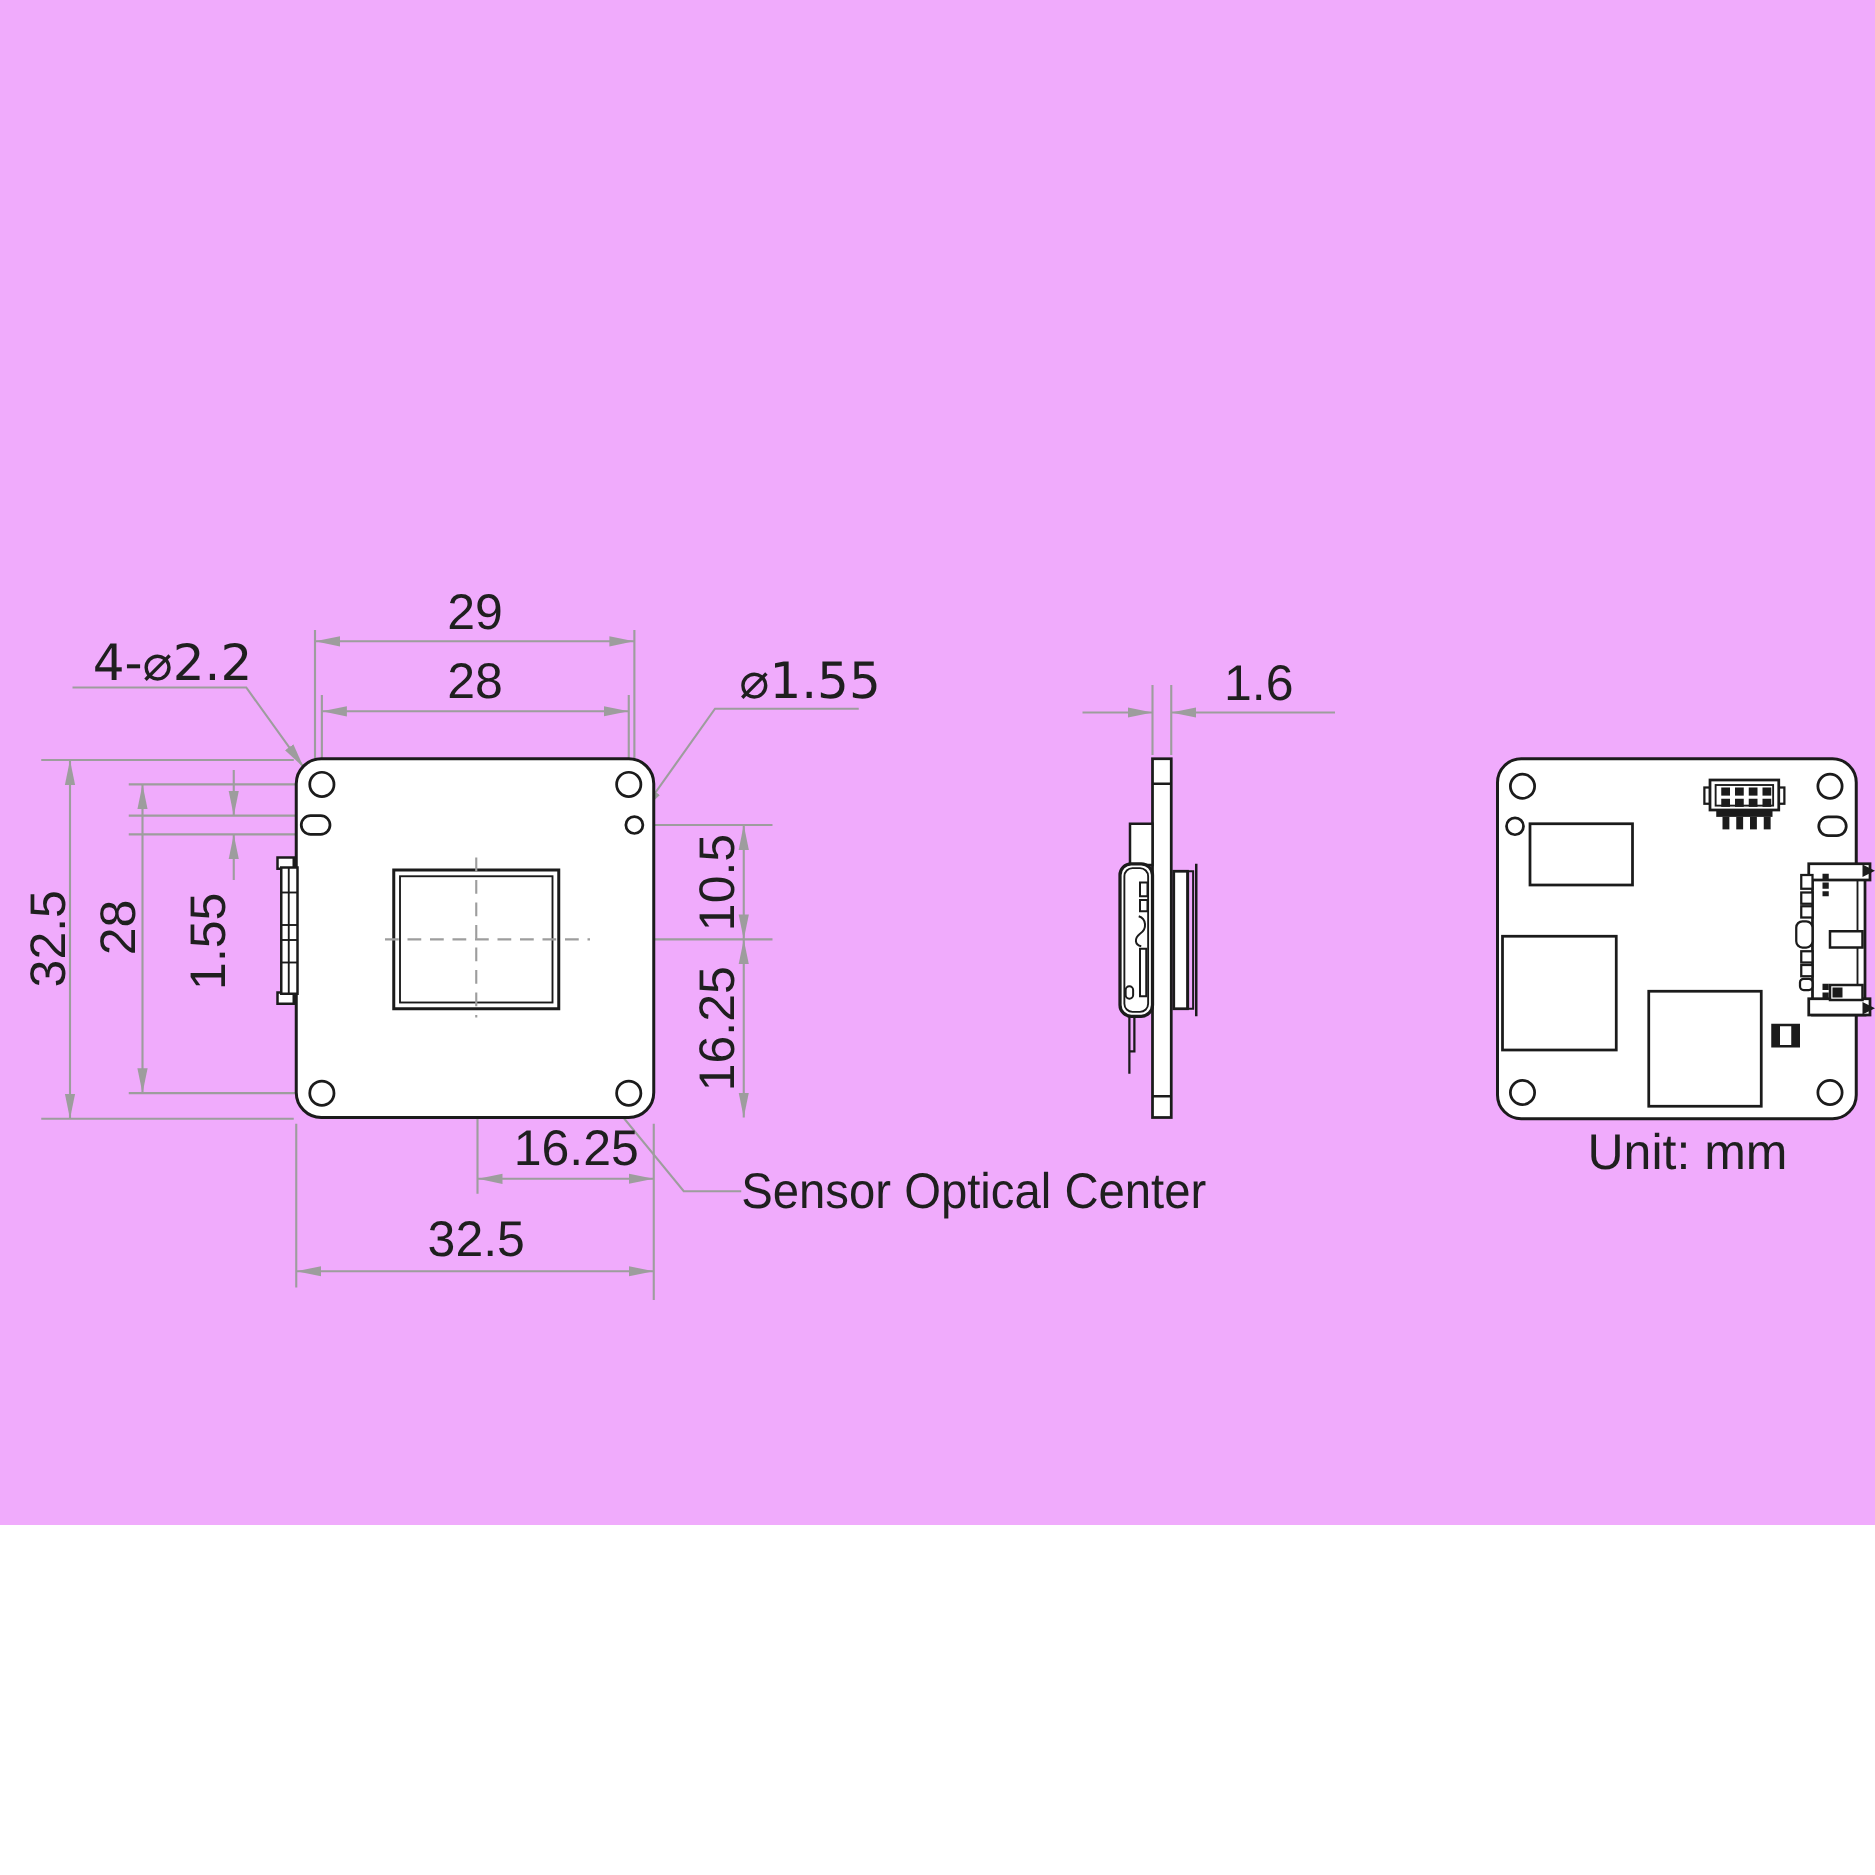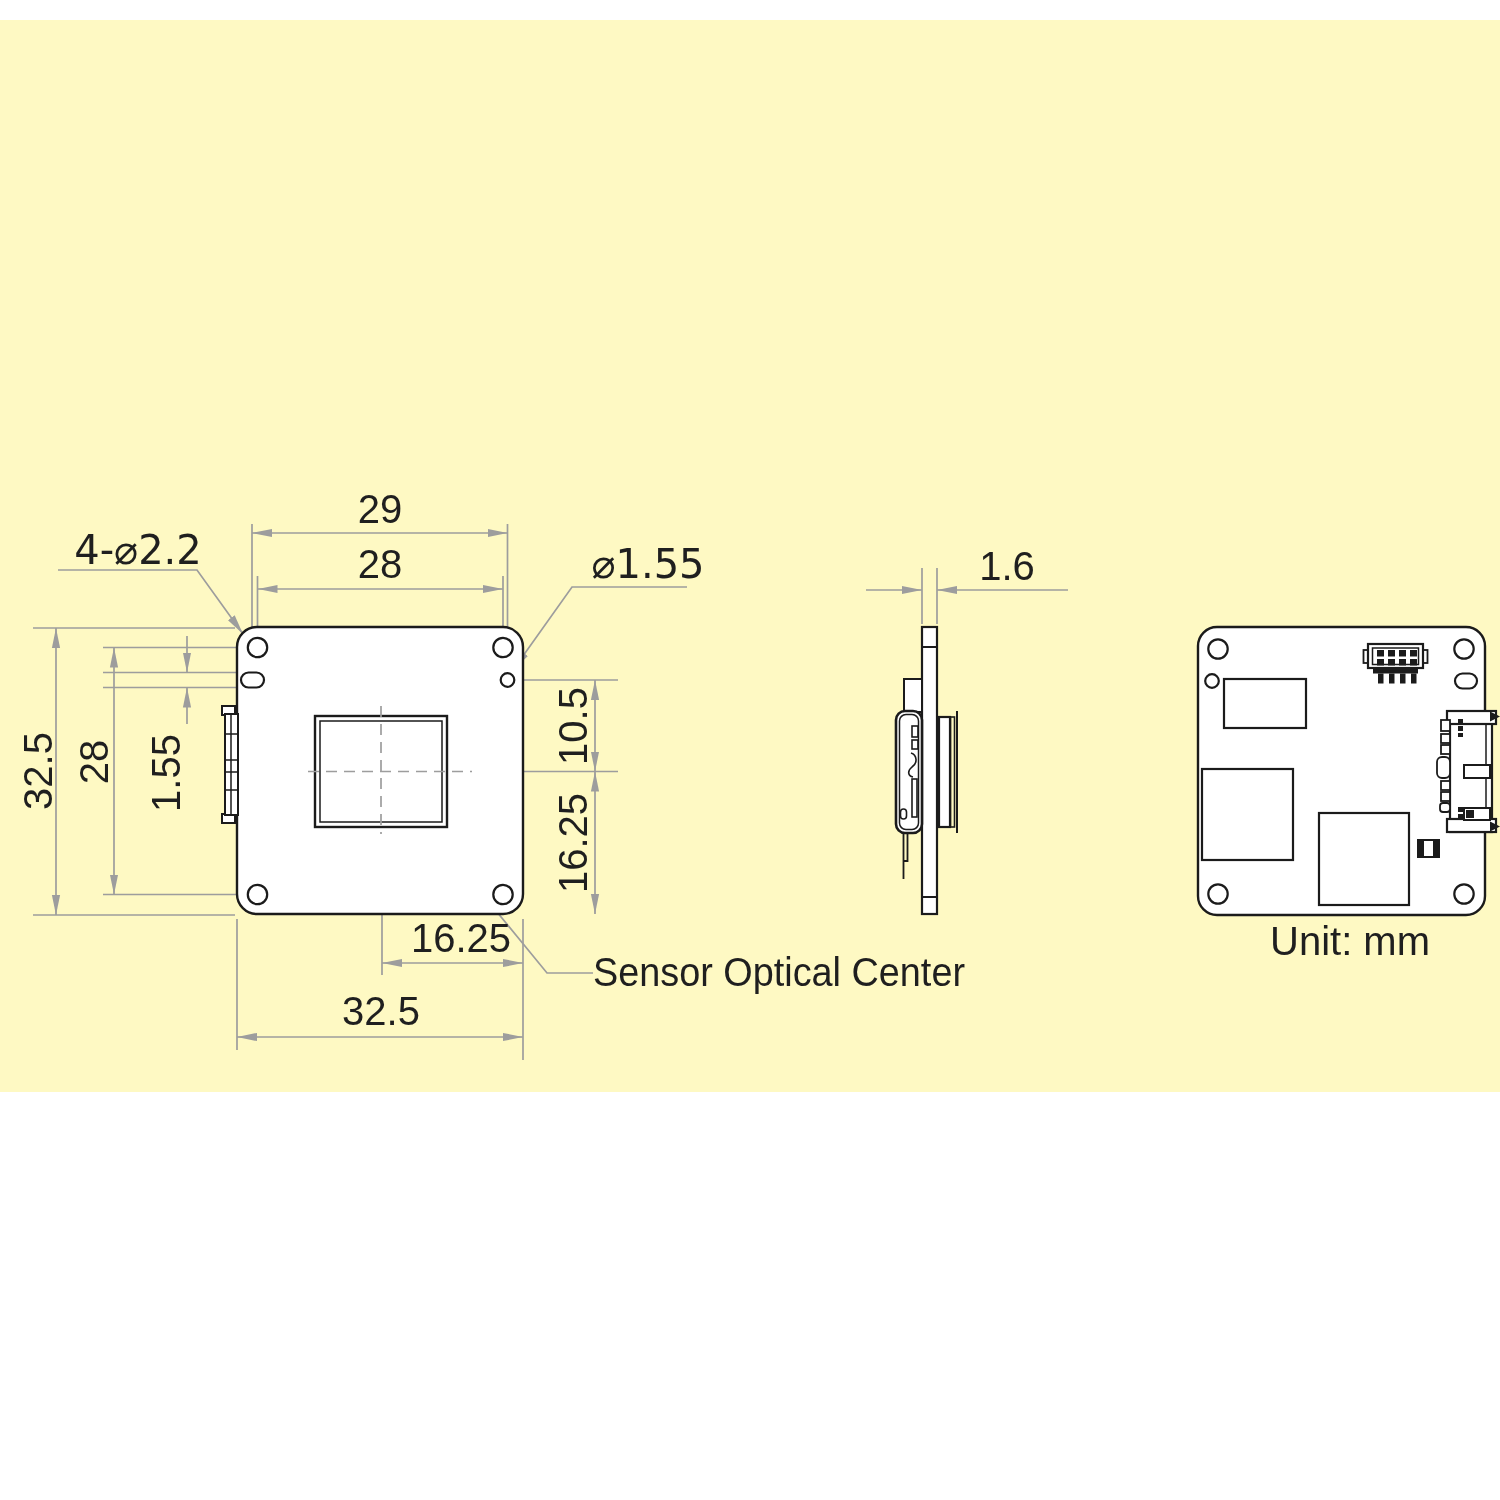--- a/index.html
+++ b/index.html
@@ -1,16 +1,16 @@
 <!DOCTYPE html>
 <html><head>
 <meta charset="utf-8">
 <style>
   html,body{margin:0;padding:0;background:#ffffff;}
-  .canvas{position:relative;width:1500px;height:1072px;background:#fef9c3;overflow:hidden;margin-top:20px;}
+  .canvas{position:relative;width:1500px;height:1220px;background:#f0abfc;overflow:hidden;}
   svg{display:block;}
   text{font-family:"Liberation Sans",sans-serif;fill:#1f1f1f;}
   .dia{font-family:"DejaVu Sans",sans-serif;}
   .dim-label{font-size:40px;}
   .note-label{font-size:40px;}
 </style>
 </head>
 <body>
 
 <div class="canvas">

